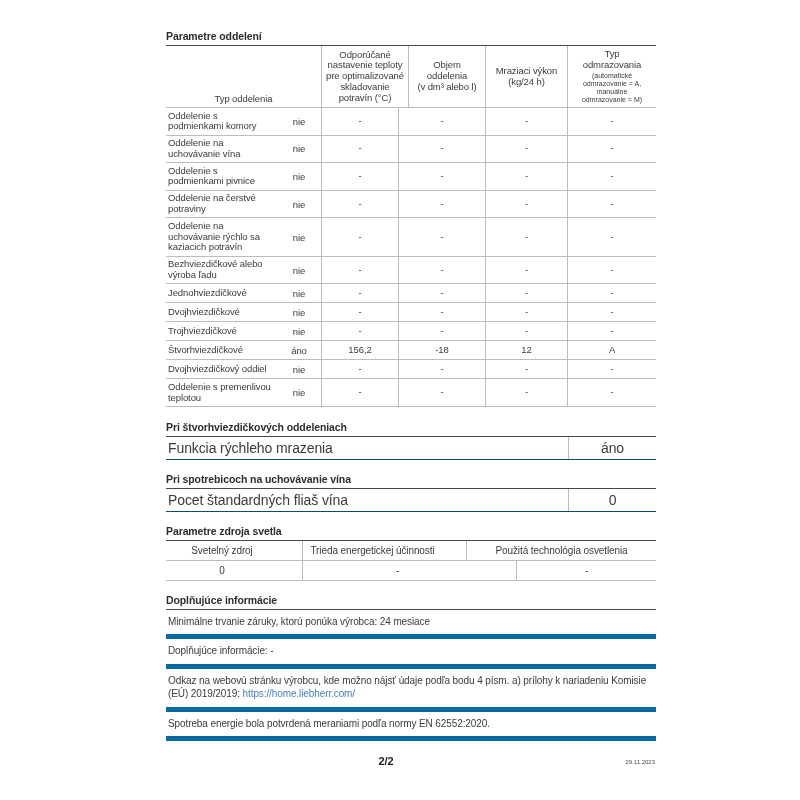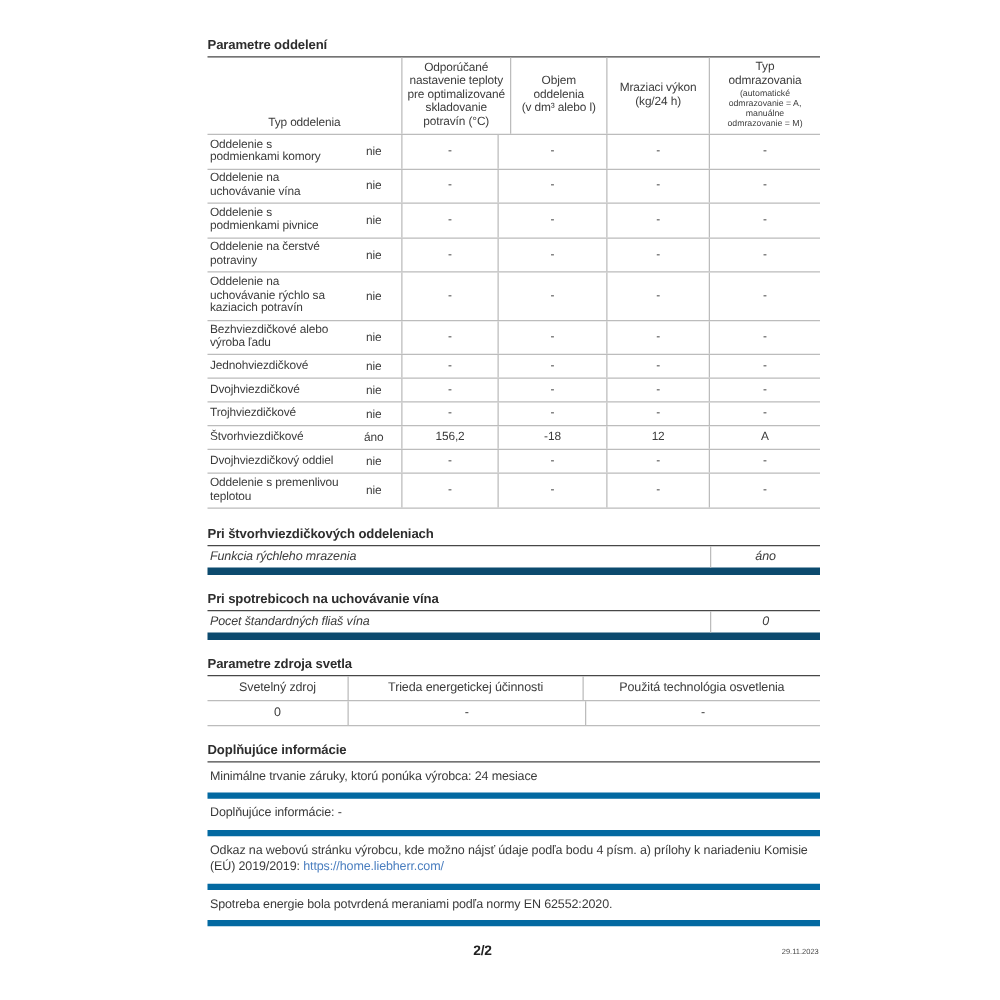--- a/index.html
+++ b/index.html
@@ -23,26 +23,26 @@
   .c1 .yn  { width:44px; display:flex; align-items:center; justify-content:center; }
   .vc { display:flex; align-items:center; justify-content:center; text-align:center;
         border-left:1px solid #bcbcbc; line-height:10.8px; }
   .c2 { width:77px; } .c3 { width:87px; } .c4 { width:82px; } .c5 { width:89px; }
   .hc1 { align-items:flex-end; justify-content:center; padding-bottom:3px; display:flex; }
   .hdr { flex-direction:column; padding:2px 3px; white-space:pre-line; }
   .hdr .main { max-width:66px; }
   .hdr .note { font-size:7px; line-height:8px; max-width:64px; margin-top:2px; letter-spacing:0; }
 
   
-  .srow { display:flex; border-bottom:6px solid #0c4a6e; min-height:20px; font-size:10px;font-style:italic; }
+  .srow { display:flex; border-bottom:1px solid #0c4a6e; min-height:20px; font-size:14px; }
   .srow .slbl { flex:1; display:flex; align-items:center; padding:3px 2px; }
   .srow .sval { width:88px; border-left:1px solid #bcbcbc; display:flex; align-items:center; justify-content:center; }
 
   
-  .lrow { display:flex; border-bottom:1px solid #bcbcbc; min-height:20px; font-size:10px; }
+  .lrow { display:flex; border-bottom:1px solid #bcbcbc; min-height:20px; font-size:10px;gap:24px; }
   .lc { display:flex; align-items:center; justify-content:center; text-align:center; padding:3px 2px; }
   .lc1 { width:112px; } .lc2 { width:190px; border-left:1px solid #bcbcbc; } .lc3 { flex:1; border-left:1px solid #bcbcbc; }
 
   
   .inforow { border-bottom:5px solid #0369a1; padding:5px 2px 6px 2px; font-size:10px; line-height:13.5px; }
   .link { color:#4a7ebf; text-decoration:none; }
 
   
   .footer-page { position:absolute; left:330px; top:755px; width:112px; text-align:center;
                  font-size:11px; font-weight:bold; color:#222; }

